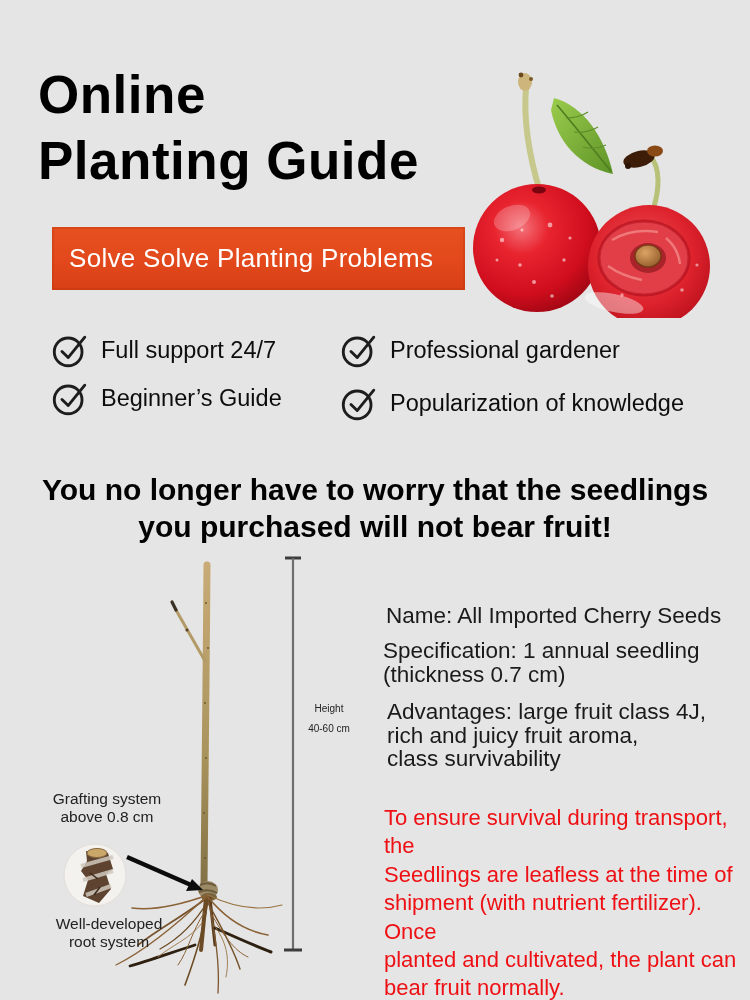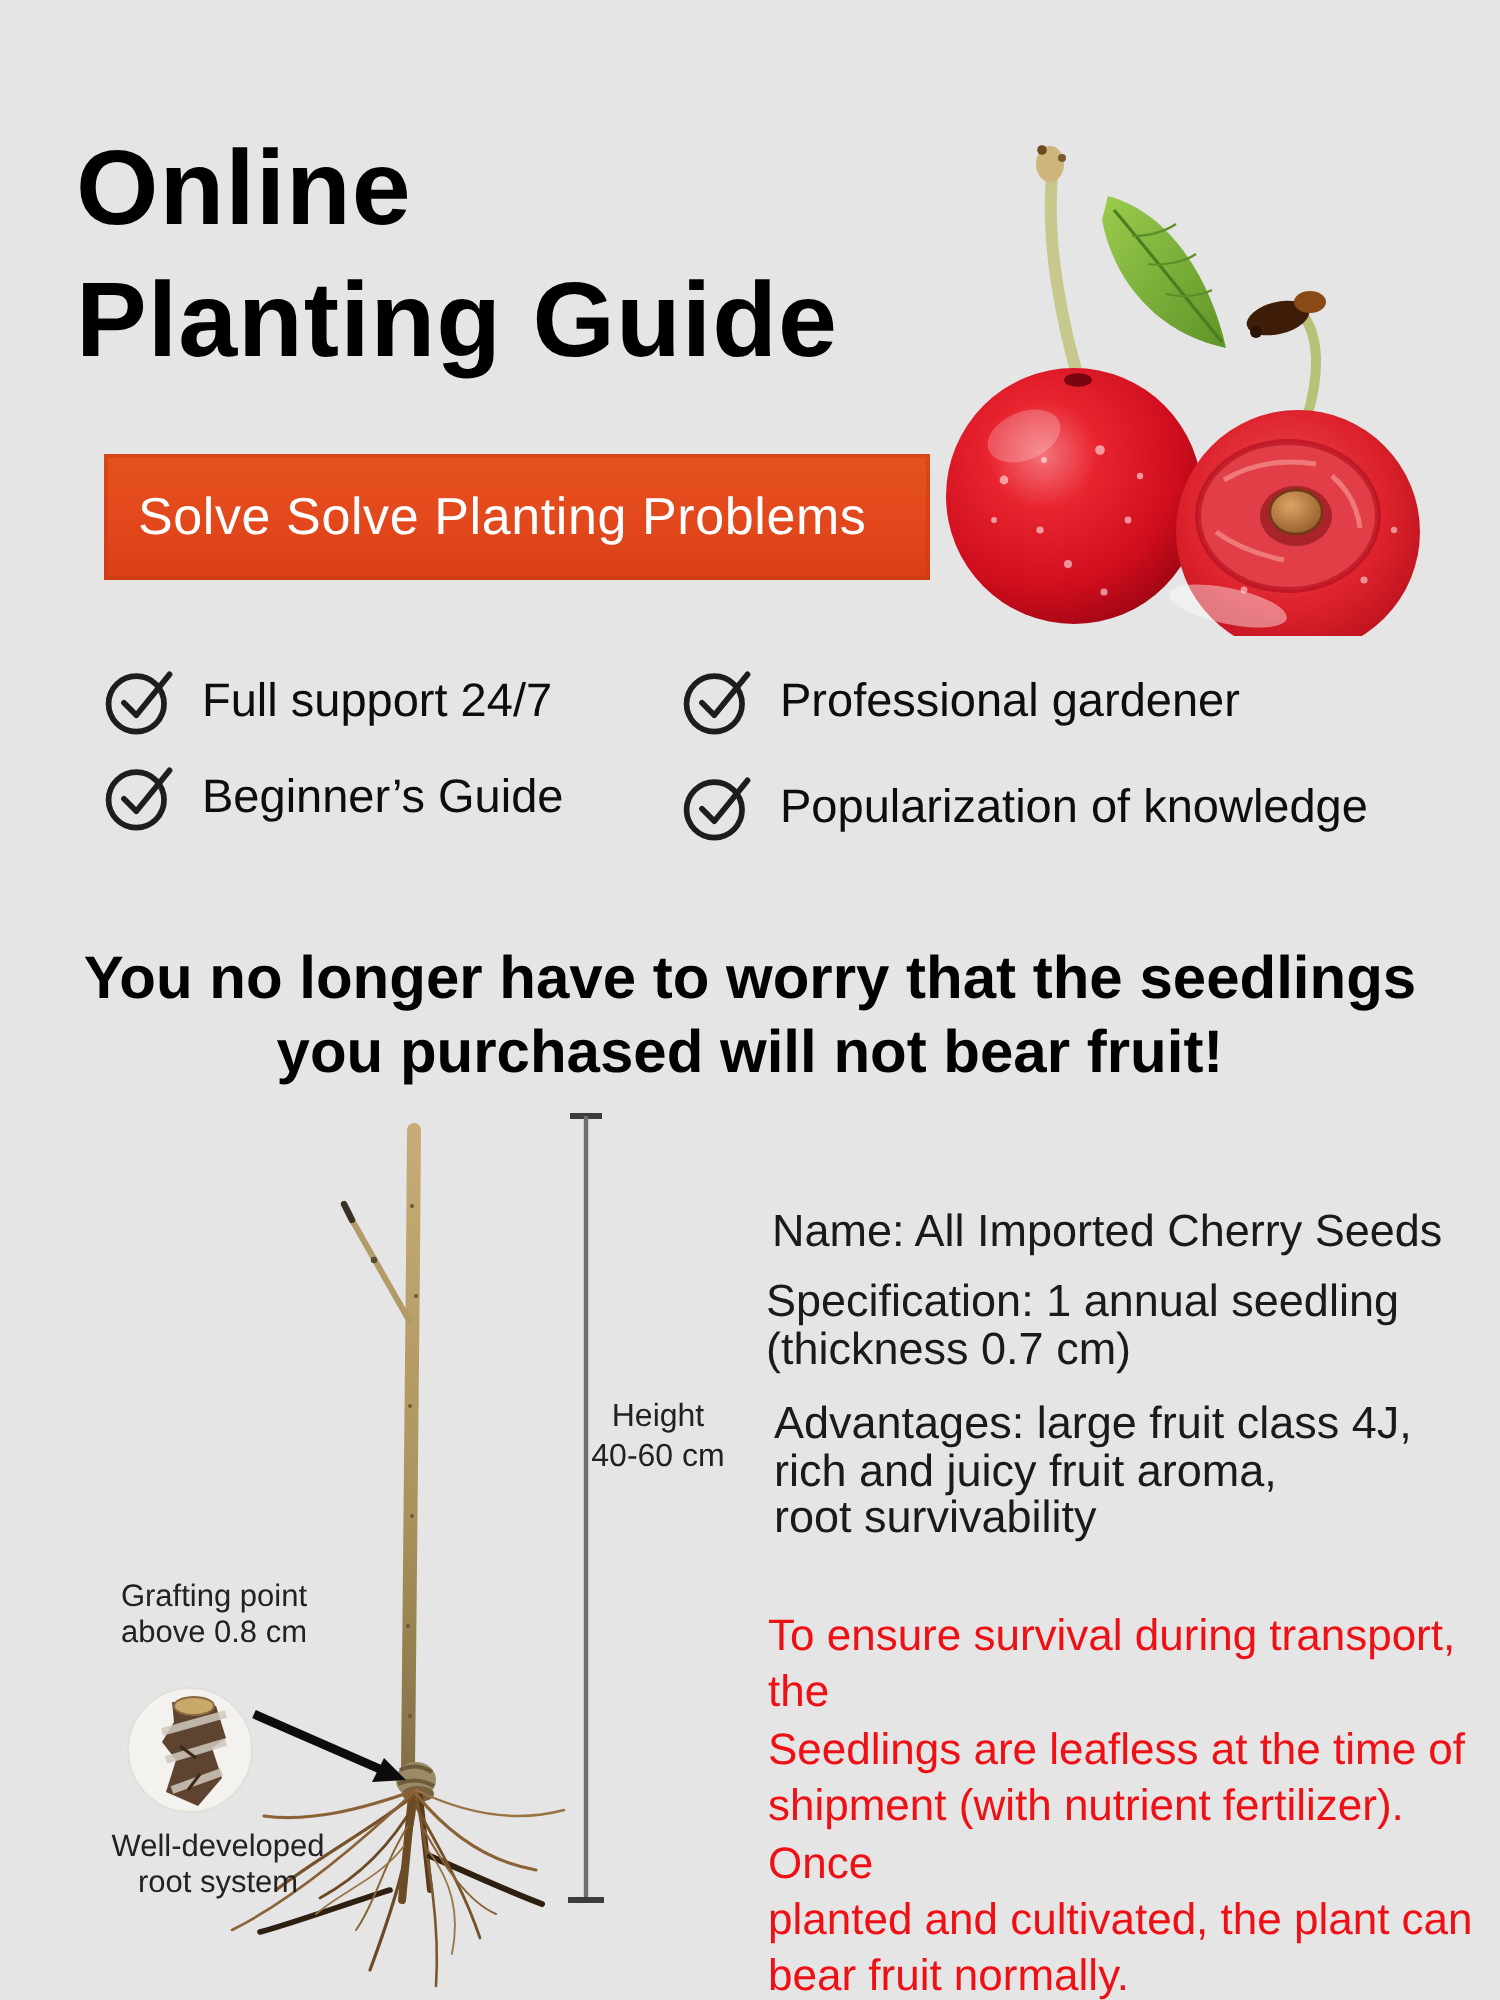--- a/index.html
+++ b/index.html
@@ -33,21 +33,21 @@
   .headline{position:absolute;left:0;right:0;top:471px;text-align:center;
             font-size:30px;font-weight:bold;line-height:37px;color:#020202;}
 
   
   .cherry-svg{position:absolute;left:462px;top:60px;width:288px;height:258px;}
 
   
   .seedling-figure{position:absolute;left:20px;top:553px;width:352px;height:447px;}
   .seedling-figure svg{position:absolute;left:0;top:0;width:352px;height:447px;}
   .ann{position:absolute;color:#222;text-align:center;}
-  .ann-height{left:263px;top:146px;width:92px;font-size:16px;line-height:20px;}
+  .ann-height{left:263px;top:146px;width:92px;font-size:10px;line-height:20px;}
   .ann-graft{left:12px;top:237px;width:150px;font-size:15.5px;line-height:18px;}
   .ann-root{left:14px;top:362px;width:150px;font-size:15.5px;line-height:18px;}
 
   
   .info{position:absolute;color:#1a1a1a;font-size:22.5px;line-height:23.5px;}
   .info-name{left:386px;top:604px;}
   .info-spec{left:383px;top:639px;}
   .info-adv{left:387px;top:700px;}
 
   
@@ -242,38 +242,38 @@
         <line x1="107" y1="304" x2="171" y2="332" stroke="#0c0c0c" stroke-width="4.5"></line>
         <polygon points="183,337 166,338 172,326" fill="#0c0c0c"></polygon>
       </g>
     </svg>
 
     <div class="ann ann-height">
       <div>Height</div>
       <div>40-60 cm</div>
     </div>
     <div class="ann ann-graft">
-      <div>Grafting point</div>
+      <div>Grafting system</div>
       <div>above 0.8 cm</div>
     </div>
     <div class="ann ann-root">
       <div>Well-developed</div>
       <div>root system</div>
     </div>
   </div>
 
   <div class="info info-name">Name: All Imported Cherry Seeds</div>
   <div class="info info-spec">
     <div>Specification: 1 annual seedling</div>
     <div>(thickness 0.7 cm)</div>
   </div>
   <div class="info info-adv">
     <div>Advantages: large fruit class 4J,</div>
     <div>rich and juicy fruit aroma,</div>
-    <div>root survivability</div>
+    <div>class survivability</div>
   </div>
 
   <div class="notice">
     <div>To ensure survival during transport, the</div>
     <div>Seedlings are leafless at the time of</div>
     <div>shipment (with nutrient fertilizer). Once</div>
     <div>planted and cultivated, the plant can</div>
     <div>bear fruit normally.</div>
   </div>
 

